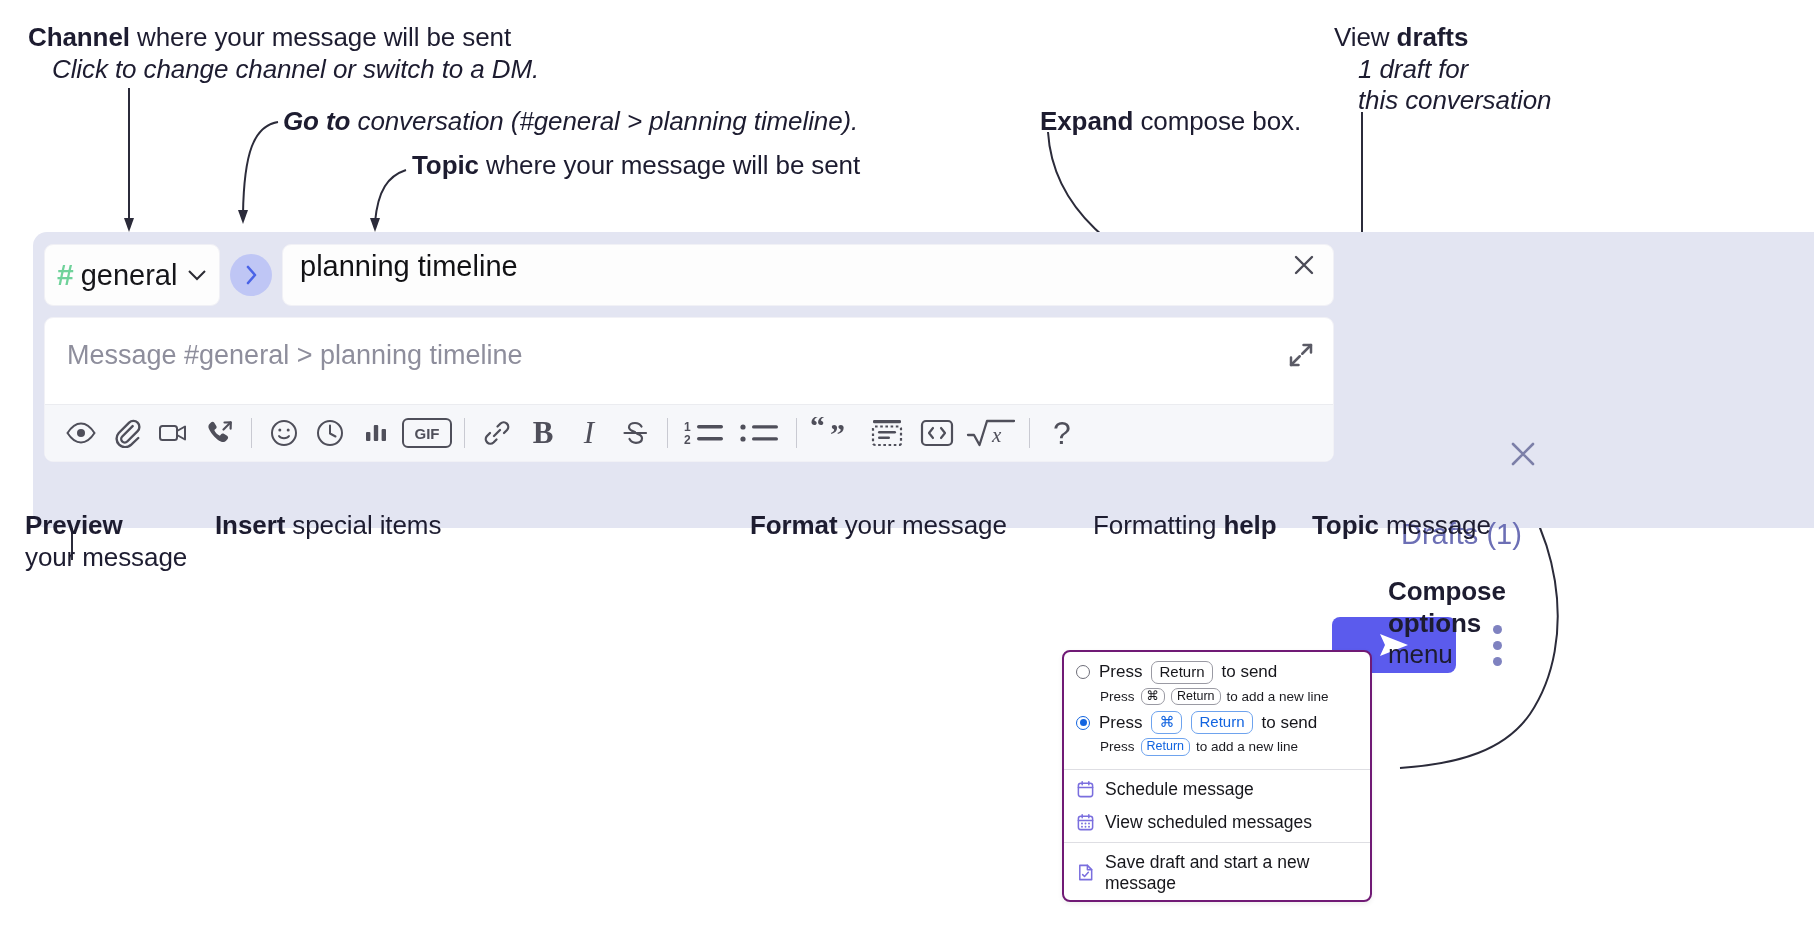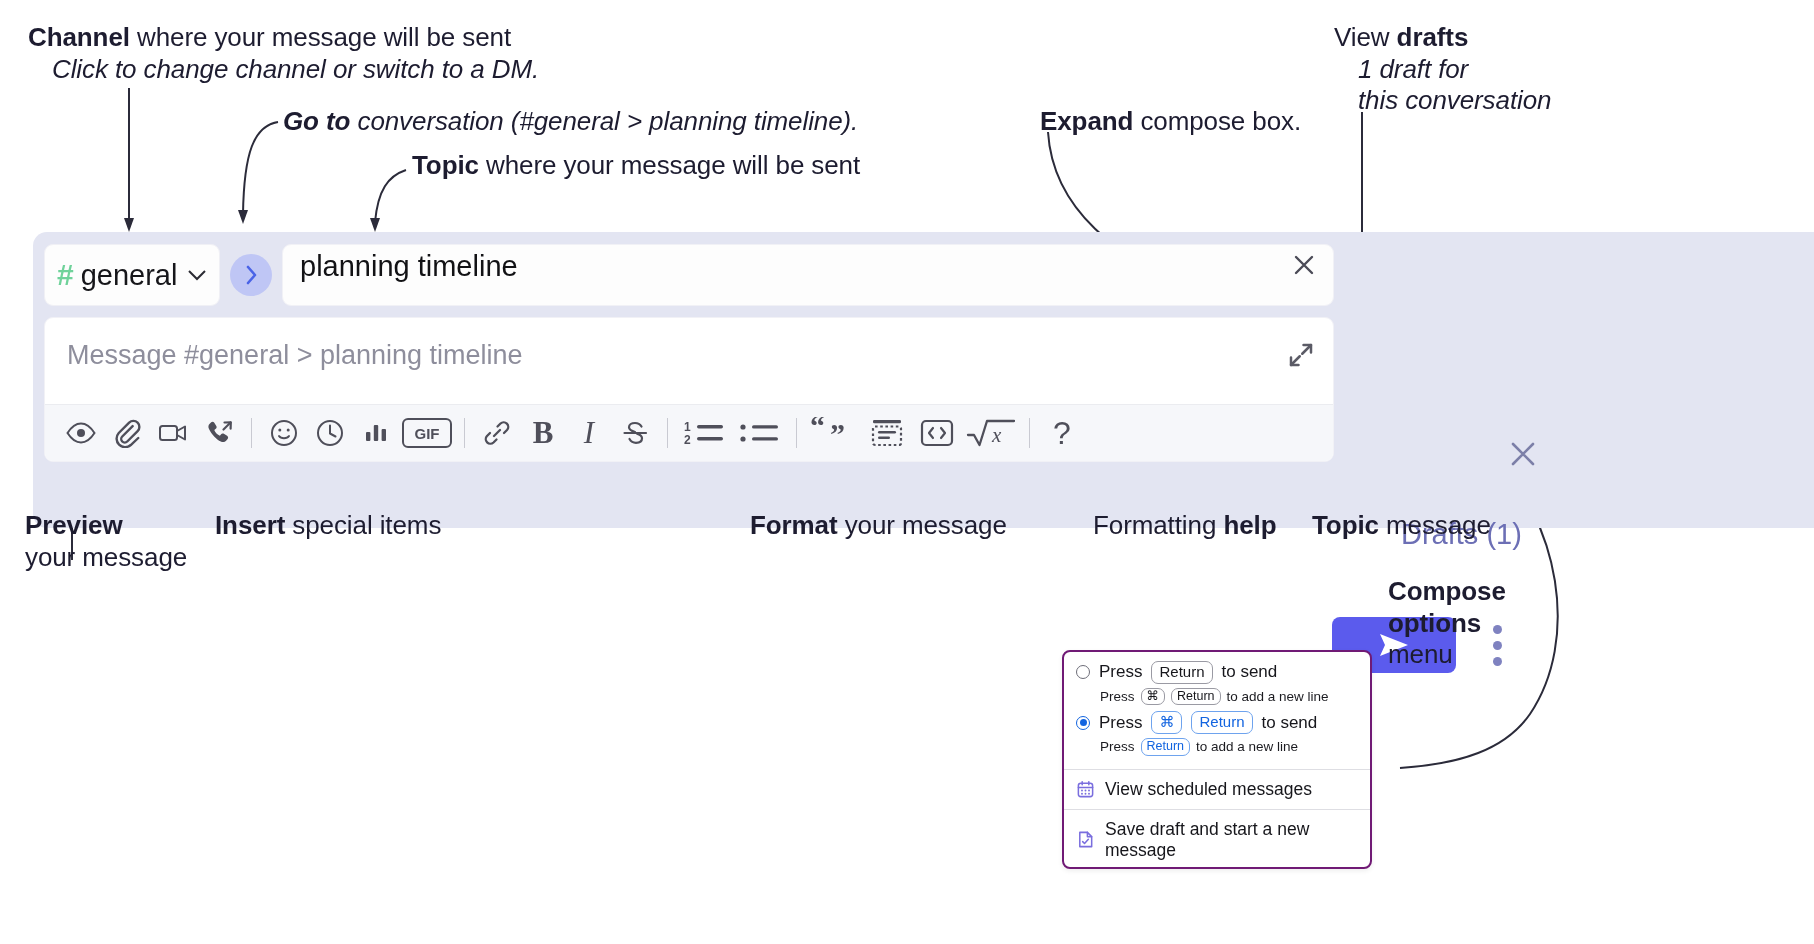--- a/index.html
+++ b/index.html
@@ -427,20 +427,29 @@
         </div>
         <div class="sub-row">
           <span>Press</span>
           <span class="key sm blue">Return</span>
           <span>to add a new line</span>
         </div>
       </div>
     </div>
   <div class="menu-divider"></div>
   <div id="menu-items-host">
+      <div class="menu-item">
+        <span class="mi-icon"><svg width="19" height="19" viewBox="0 0 20 20" fill="none" stroke="#7a6ede" stroke-width="1.6" stroke-linecap="round">
+            <rect x="2.5" y="3.5" width="15" height="14" rx="2.5"></rect>
+            <path d="M2.5 8 L17.5 8"></path>
+            <path d="M6.5 1.8 L6.5 5"></path>
+            <path d="M13.5 1.8 L13.5 5"></path>
+          </svg></span>
+        <span>Schedule message</span>
+      </div>
       <div class="menu-item">
         <span class="mi-icon"><svg width="19" height="19" viewBox="0 0 20 20" fill="none" stroke="#7a6ede" stroke-width="1.6" stroke-linecap="round">
             <rect x="2.5" y="3.5" width="15" height="14" rx="2.5"></rect>
             <path d="M2.5 8 L17.5 8"></path>
             <path d="M6.5 1.8 L6.5 5"></path>
             <path d="M13.5 1.8 L13.5 5"></path>
             <g fill="#7a6ede" stroke="none">
               <circle cx="6.3" cy="11" r="1"></circle>
               <circle cx="10" cy="11" r="1"></circle>
               <circle cx="13.7" cy="11" r="1"></circle>

